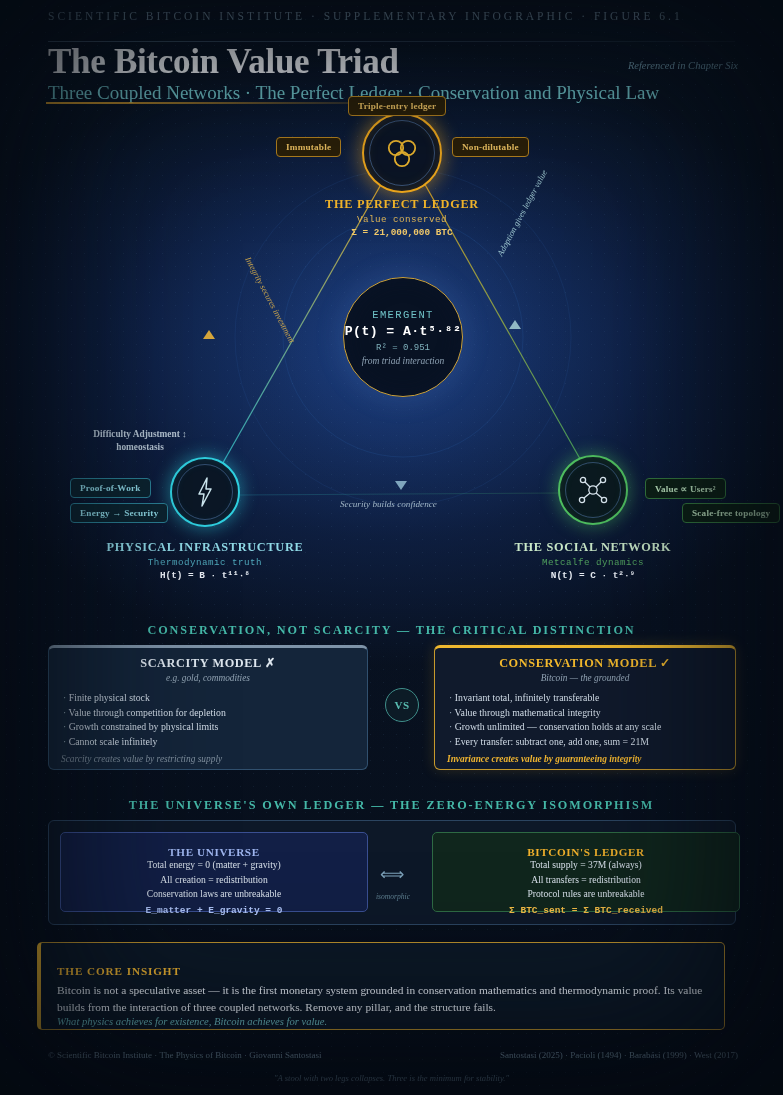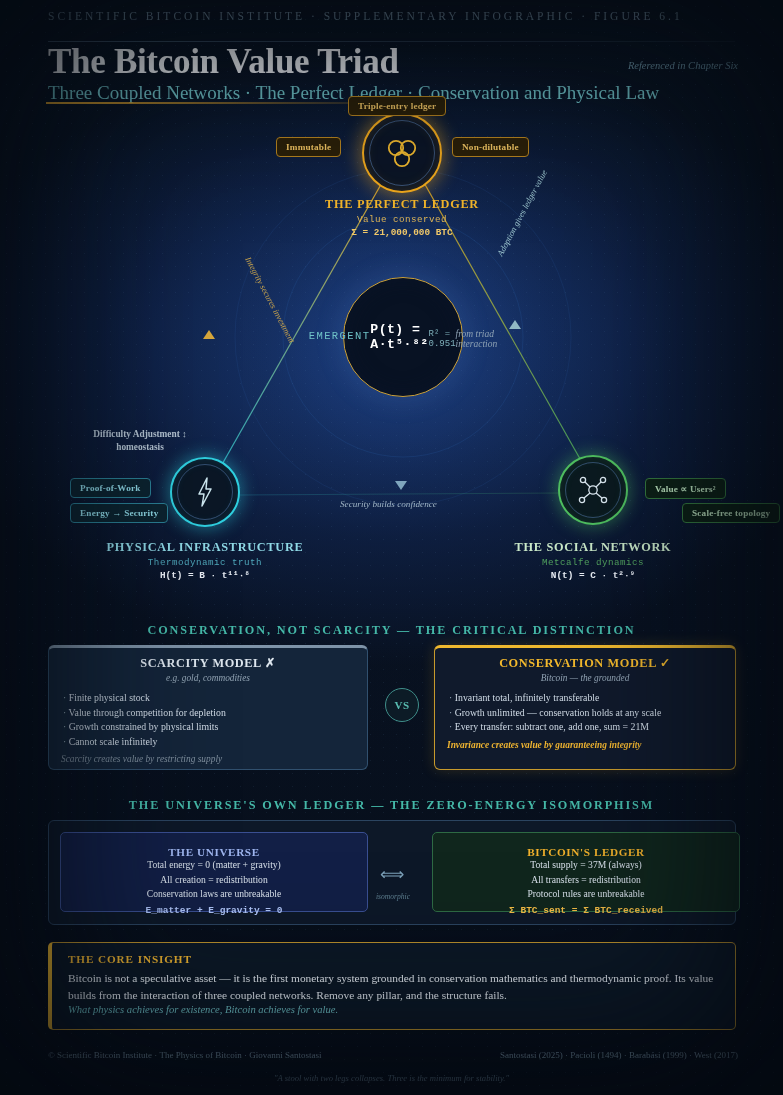--- a/index.html
+++ b/index.html
@@ -60,21 +60,21 @@
   #node-social{left:558px; top:455px; width:70px; height:70px;
     border:2.2px solid #4fbf60; background:#0b1a20;
     box-shadow:0 0 16px 3px rgba(79,191,96,0.38), inset 0 0 12px rgba(79,191,96,0.14);}
   #node-social .ring2{position:absolute; left:5px; top:5px; right:5px; bottom:5px;
     border-radius:50%; border:1px solid rgba(90,130,185,0.50);}
 
   
   #node-emergent{left:343px; top:277px; width:120px; height:120px;
     border:1.6px solid #caa03a; background:#081223;
     box-shadow:0 0 26px 6px rgba(120,160,220,0.10), inset 0 0 20px rgba(10,20,40,.8);
-    }
+    flex-direction:column;}
   .em-label{font-family:"Liberation Mono",monospace; font-size:10.5px; letter-spacing:1.4px;
     color:#6fc2c7; margin-bottom:3px;}
   .em-formula{font-family:"Liberation Mono",monospace; font-size:13.2px; font-weight:700;
     color:#ffffff; letter-spacing:.4px;}
   .em-r2{font-family:"Liberation Mono",monospace; font-size:9px; color:#7fb0bb; margin-top:4px;}
   .em-note{font-size:9.5px; font-style:italic; color:#8ea2b4; margin-top:3px;}
 
   
   .nlabel{position:absolute; text-align:center; width:230px;}
   .nlabel .nm{font-size:12.3px; font-weight:700; letter-spacing:.7px; line-height:14px;}
@@ -162,23 +162,23 @@
   .iso-line{font-size:9.6px; color:#d7e0ea; line-height:14.5px;}
   .iso-eq{font-family:"Liberation Mono",monospace; font-size:9.5px; font-weight:700; margin-top:3px;}
   #iso-universe .iso-eq{color:#aec4f7;}
   #iso-bitcoin .iso-eq{color:#f3bc46;}
   #iso-sym{position:absolute; left:380px; top:864px; width:24px; text-align:center;
     font-size:17px; color:#7ba0b8;}
   #iso-symlabel{position:absolute; left:365px; top:892px; width:56px; text-align:center;
     font-size:7.6px; font-style:italic; color:#5d7e8f;}
 
   
-  #insight{position:absolute; left:48px; top:942px; width:688px; height:88px;
+  #insight{position:absolute; left:37px; top:942px; width:688px; height:88px;
     background:#0c1826; border:1px solid #b98f2b; border-left:4px solid #f0b92f; border-radius:5px;
-    padding:10px 16px;}
+    padding:22px 16px;}
   #insight .ititle{font-size:11.2px; font-weight:700; letter-spacing:.9px; color:#f0b531;}
   #insight .ibody{font-size:11.4px; color:#e8eef5; line-height:16.5px; margin-top:5px;}
   #insight .iquote{font-size:10.6px; font-style:italic; color:#6fc2c7; margin-top:1px;}
 
   
   .f-left{position:absolute; left:48px; top:1050px; font-size:9px; color:#6b8395;}
   .f-right{position:absolute; right:45px; top:1050px; font-size:9px; color:#6b8395;}
   .f-quote{position:absolute; width:783px; text-align:center; top:1073px; font-size:8.6px;
     font-style:italic; color:#51687a;}
 </style>
@@ -308,20 +308,21 @@
     <div class="foot">Scarcity creates value by restricting supply</div>
   </div>
 
   <div id="vs-badge">VS</div>
 
   <div class="card" id="card-conserv">
     <div class="card-title">CONSERVATION MODEL ✓</div>
     <div class="card-sub">Bitcoin — the grounded</div>
     <ul>
       <li>Invariant total, infinitely transferable</li>
+      <li>Value through mathematical integrity</li>
       <li>Growth unlimited — conservation holds at any scale</li>
       <li>Every transfer: subtract one, add one, sum = 21M</li>
     </ul>
     <div class="foot">Invariance creates value by guaranteeing integrity</div>
   </div>
 
   <div class="sec-head" id="sec2">THE UNIVERSE'S OWN LEDGER — THE ZERO-ENERGY ISOMORPHISM</div>
   <div id="iso-outer"></div>
 
   <div class="iso-box" id="iso-universe">

